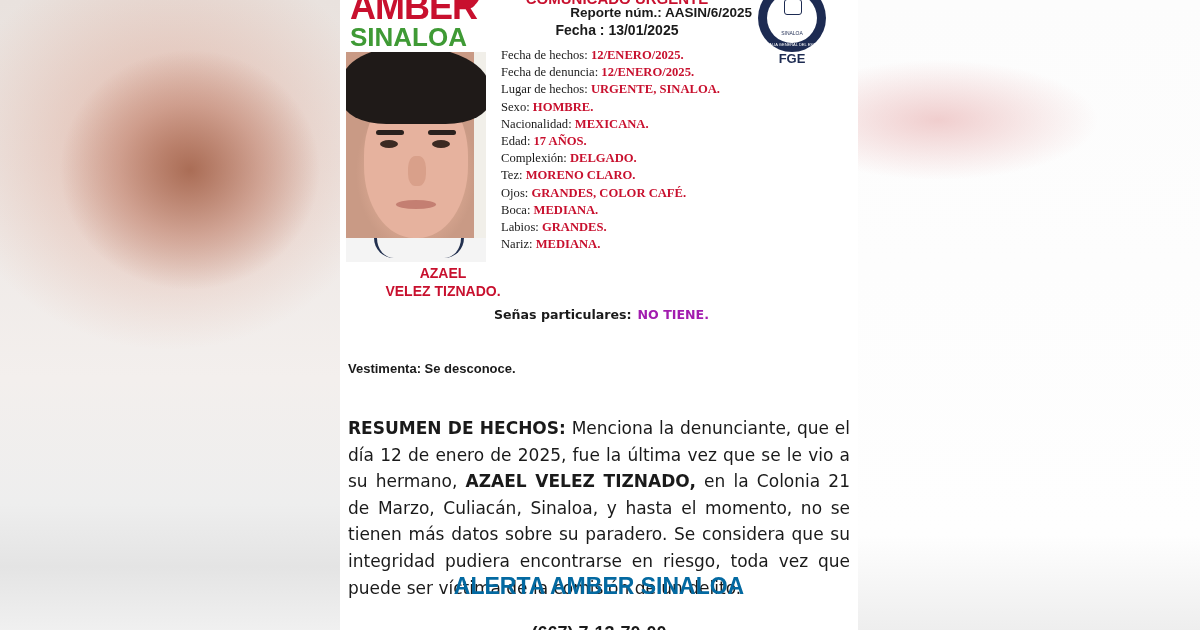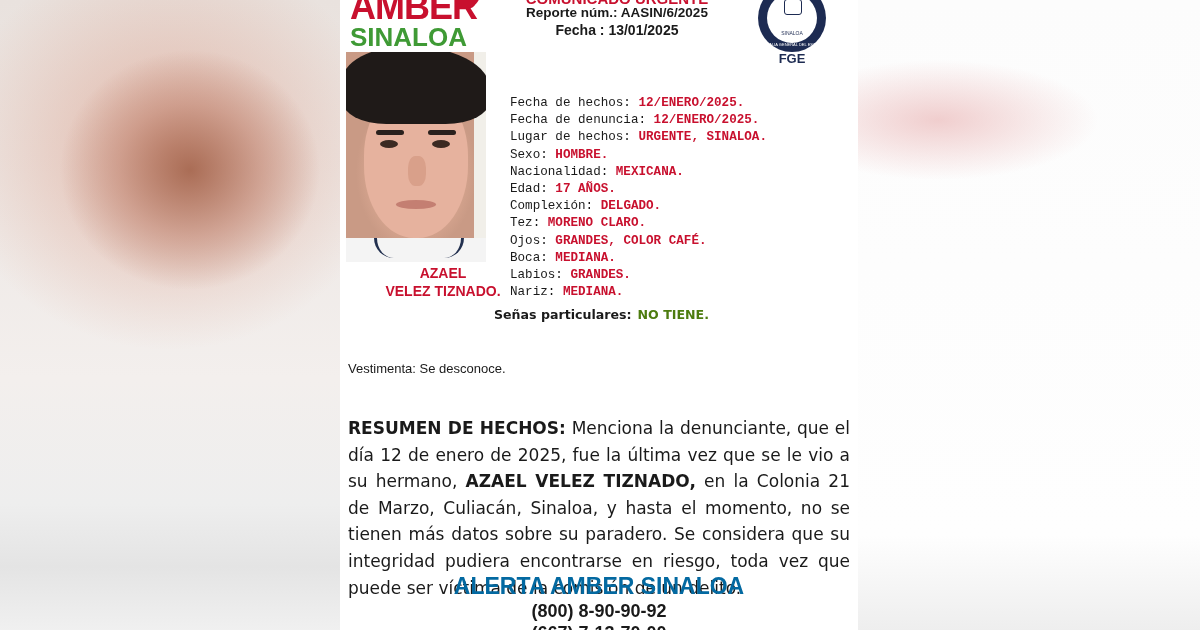--- a/index.html
+++ b/index.html
@@ -17,21 +17,21 @@
   }
   .doc { position:absolute; left:340px; top:0; width:518px; height:630px; background:#ffffff; overflow:hidden; }
 
   .amber-logo { position:absolute; left:10px; top:-12px; width:112px; }
   .amber-word { font-family:"Liberation Sans", sans-serif; font-weight:bold; font-size:36px; line-height:36px; color:#c8102e; letter-spacing:-1px; transform:scaleY(1.05); display:block; }
   .sinaloa-word { font-family:"Liberation Sans", sans-serif; font-weight:bold; font-size:26px; line-height:26px; color:#3f9a35; display:block; letter-spacing:0px; }
   .logo-swoosh { position:absolute; left:118px; top:-6px; width:22px; height:14px; background:#c8102e; border-radius:0 0 18px 0; }
 
   .header-center { position:absolute; left:142px; top:0; width:270px; text-align:center; font-family:"Liberation Sans", sans-serif; }
   .header-cut { position:absolute; left:0; top:-10px; width:270px; text-align:center; color:#c8102e; font-weight:bold; font-size:15px; }
-  .report-num { position:absolute; left:0; top:5px; width:270px; font-weight:bold; font-size:13.5px; color:#1a1a1a; }
+  .report-num { position:absolute; left:0; top:5px; width:270px; font-weight:bold; font-size:13.5px; color:#1a1a1a;text-align:right; }
   .report-date { position:absolute; left:0; top:22px; width:270px; font-weight:bold; font-size:14px; color:#1a1a1a; }
 
   .fge-seal { position:absolute; left:418px; top:-16px; width:68px; height:68px; border-radius:50%; background:#1d2b52; }
   .fge-seal .inner { position:absolute; left:9px; top:9px; width:50px; height:50px; border-radius:50%; background:#ffffff; }
   .fge-seal .fge-text { position:absolute; left:0; top:24px; width:50px; text-align:center; font-family:"Liberation Sans", sans-serif; font-weight:bold; font-size:13px; color:#1d2b52; line-height:13px;margin-top:35px; }
   .fge-seal .fge-sub { position:absolute; left:0; top:37px; width:50px; text-align:center; font-family:"Liberation Sans", sans-serif; font-size:5px; color:#1d2b52; }
   .fge-seal .fge-ring { position:absolute; left:0; top:58px; width:68px; text-align:center; font-family:"Liberation Sans", sans-serif; font-size:4px; color:#ffffff; }
   .fge-seal .crest { position:absolute; left:17px; top:6px; width:16px; height:14px; border:1px solid #1d2b52; border-radius:3px; }
 
   .photo { position:absolute; left:6px; top:52px; width:140px; height:210px; overflow:hidden;
@@ -41,27 +41,27 @@
   .photo .brow { position:absolute; top:78px; width:28px; height:5px; background:#2a211d; border-radius:3px; }
   .photo .eye { position:absolute; top:88px; width:18px; height:8px; background:#3b2a22; border-radius:50%; }
   .photo .nose { position:absolute; left:62px; top:104px; width:18px; height:30px; background:#d9a08a; border-radius:40%; }
   .photo .mouth { position:absolute; left:50px; top:148px; width:40px; height:9px; background:#c47f72; border-radius:50%; }
   .photo .shirt { position:absolute; left:0; top:186px; width:140px; height:30px; background:#f4f4f4; }
   .photo .collar { position:absolute; left:28px; top:186px; width:84px; height:20px; border-left:3px solid #22304f; border-right:3px solid #22304f; border-radius:0 0 40px 40px; }
   .photo .wall { position:absolute; right:0; top:0; width:12px; height:210px; background:#f1efe9; }
 
   .name-caption { position:absolute; left:0; top:264px; width:152px; text-align:center; font-family:"Liberation Sans", sans-serif; font-weight:bold; font-size:14px; line-height:18px; color:#c8102e;margin-left:27px; }
 
-  .facts { position:absolute; left:170px; top:47px; width:360px; font-family:Liberation Mono, monospace; font-size:12.6px; line-height:17.2px; color:#1a1a1a;margin-top:48px; }
+  .facts { position:absolute; left:161px; top:47px; width:360px; font-family:Liberation Serif, serif; font-size:12.6px; line-height:17.2px; color:#1a1a1a; }
   .fact { white-space:nowrap; }
   .fact .val { color:#c8102e; font-weight:bold; }
   .senas { position:absolute; left:154px; top:307px; font-family:"DejaVu Sans", sans-serif; font-size:12.6px; font-weight:bold; color:#1a1a1a; white-space:nowrap; }
-  .senas .val { color:#4d7c0f; margin-left:6px; }
+  .senas .val { color:#a21caf; margin-left:6px; }
 
-  .vestimenta { position:absolute; left:8px; top:361px; font-family:"Liberation Sans", sans-serif; font-weight:normal; font-size:13px; color:#1a1a1a; }
+  .vestimenta { position:absolute; left:8px; top:361px; font-family:"Liberation Sans", sans-serif; font-weight:bold; font-size:13px; color:#1a1a1a; }
 
   .summary { position:absolute; left:8px; top:415px; width:502px; font-family:"DejaVu Sans", sans-serif; font-size:17px; line-height:26.6px; color:#1a1a1a; text-align:justify; }
   .summary .b { font-weight:bold; }
 
   .alert-title { position:absolute; left:0; top:573px; width:518px; text-align:center; font-family:"Liberation Sans", sans-serif; font-weight:bold; font-size:23px; color:#0369a1; }
   .phone1 { position:absolute; left:0; top:601px; width:518px; text-align:center; font-family:"Liberation Sans", sans-serif; font-weight:bold; font-size:18px; color:#1a1a1a; }
   .phone2 { position:absolute; left:0; top:623px; width:518px; text-align:center; font-family:"Liberation Sans", sans-serif; font-weight:bold; font-size:18px; color:#1a1a1a; }
 </style>
 </head>
 <body>
@@ -130,15 +130,14 @@
     <span>Señas particulares:</span><span class="val">NO TIENE.</span>
   </div>
 
   <div class="vestimenta">Vestimenta: Se desconoce.</div>
 
   <div class="summary">
     <span class="b">RESUMEN DE HECHOS:</span><span> Menciona la denunciante, que el día 12 de enero de 2025, fue la última vez que se le vio a su hermano, </span><span class="b">AZAEL VELEZ TIZNADO,</span><span> en la Colonia 21 de Marzo, Culiacán, Sinaloa, y hasta el momento, no se tienen más datos sobre su paradero. Se considera que su integridad pudiera encontrarse en riesgo, toda vez que puede ser víctima de la comisión de un delito.</span>
   </div>
 
   <div class="alert-title">ALERTA AMBER SINALOA</div>
-  <div class="phone1">(800) 8-90-90-92</div>
   <div class="phone2">(667) 7-13-70-00</div>
 </div>
 
 </body></html>

